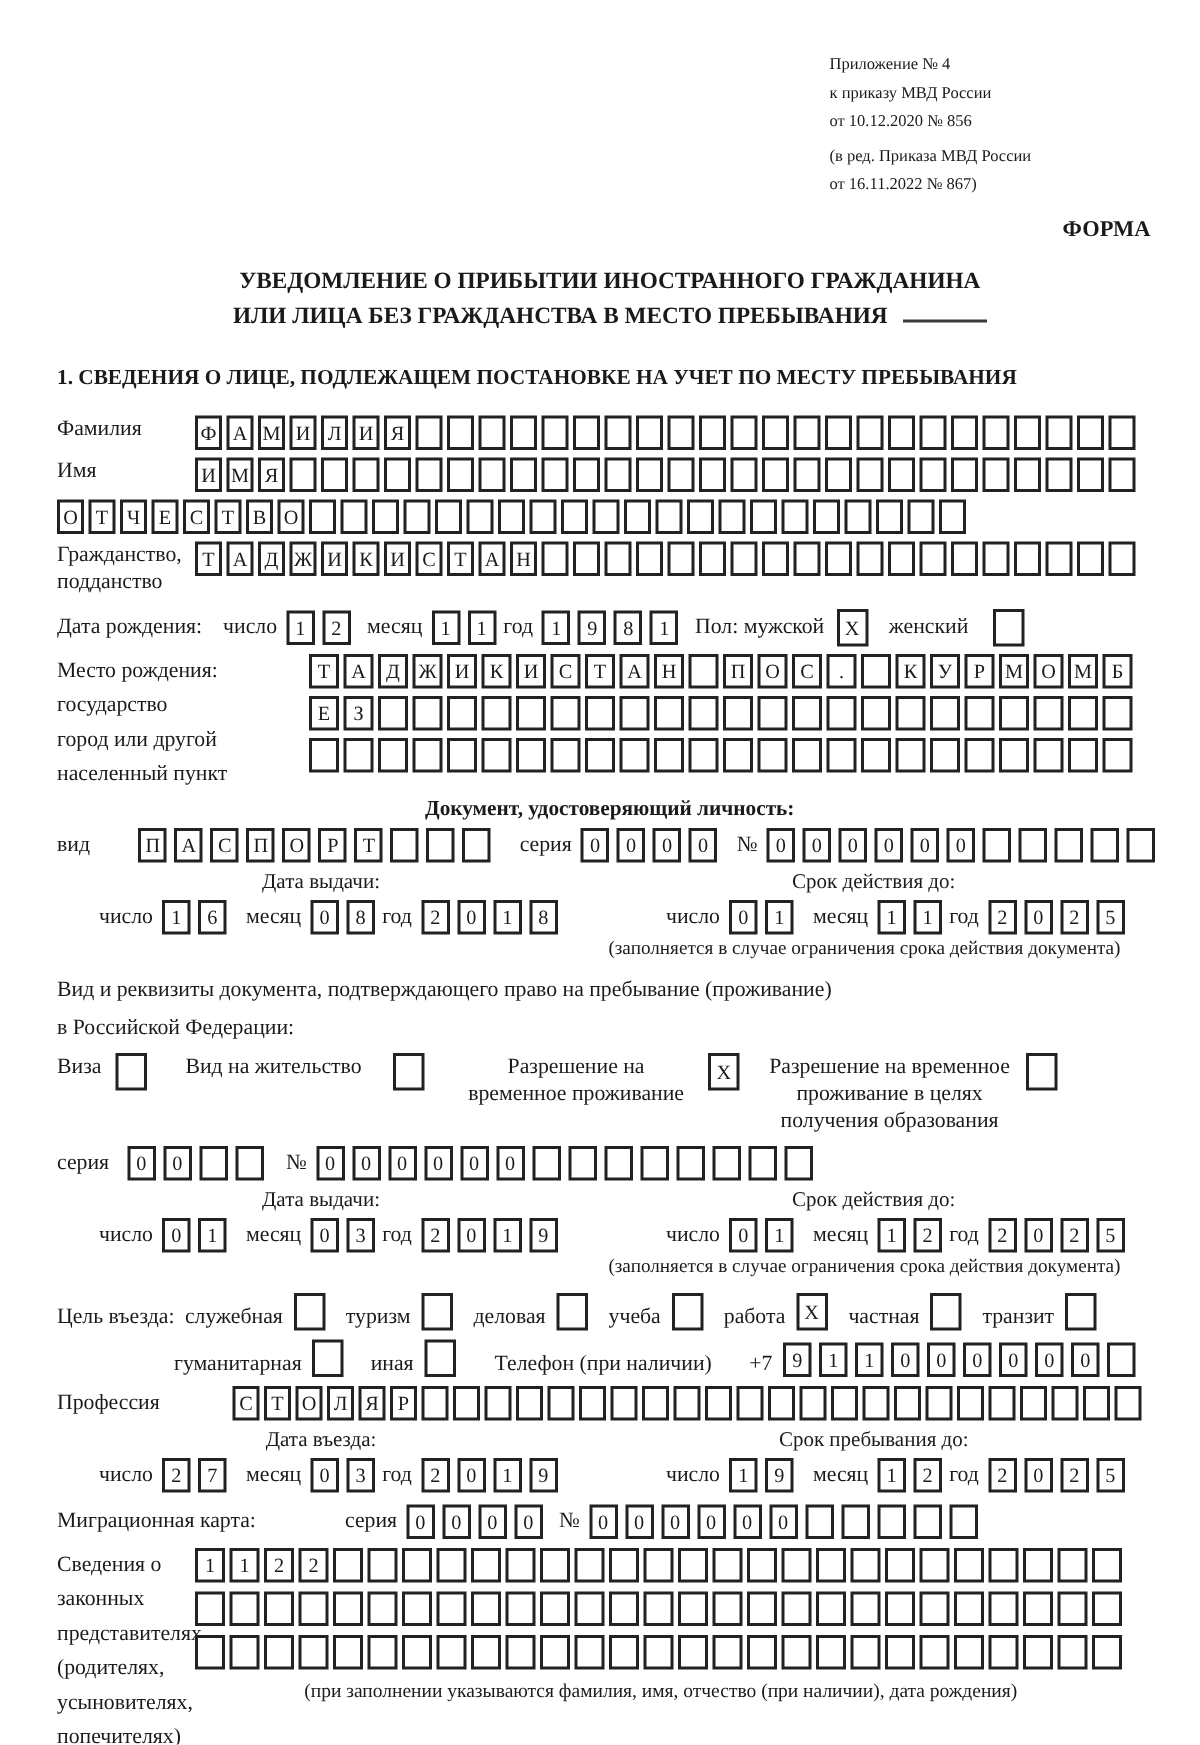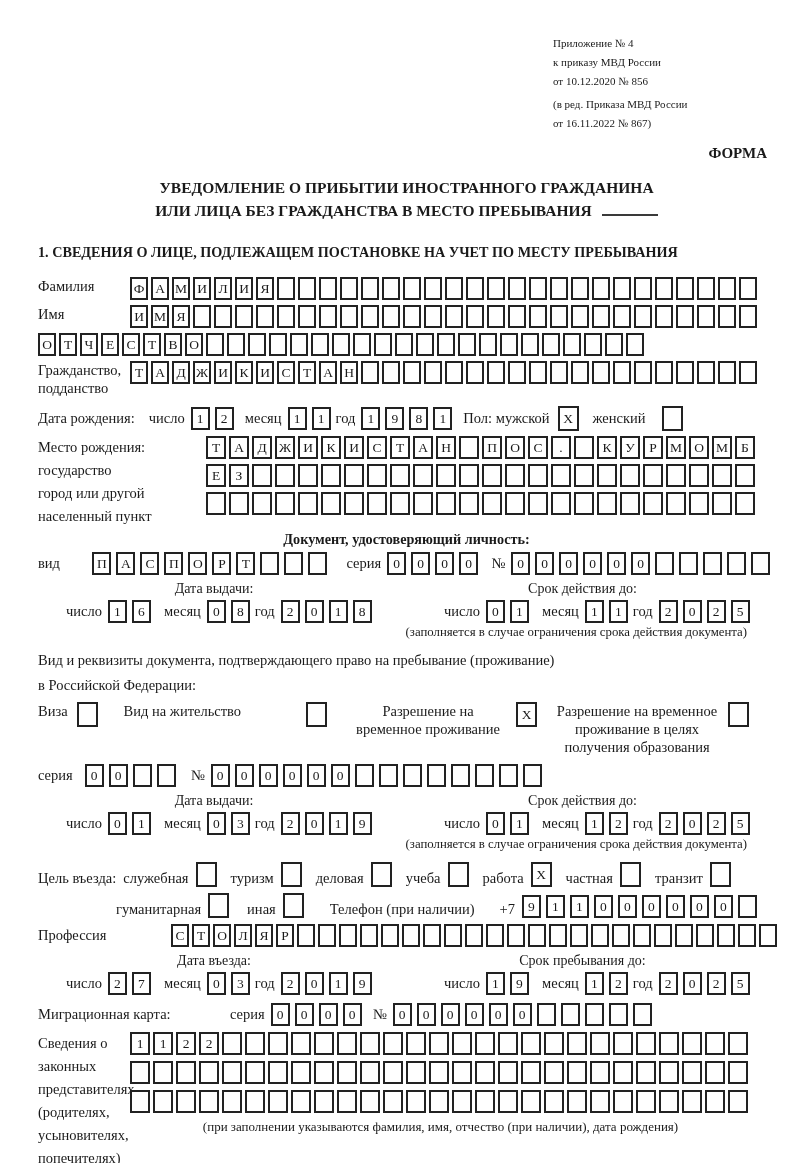--- a/index.html
+++ b/index.html
@@ -173,21 +173,21 @@
 <div class="intro">
   <div>Вид и реквизиты документа, подтверждающего право на пребывание (проживание)</div>
   <div>в Российской Федерации:</div>
 </div>
 
 <div class="opts-row">
   <div class="opt">
     <span class="opt-label">Виза</span>
     <span class="cells cb"><span class="cell"></span></span>
   </div>
-  <div class="opt" style="margin-left:26px;gap:44px;">
+  <div class="opt" style="margin-left:26px;">
     <span class="opt-label">Вид на жительство</span>
     <span class="cells cb" style="margin-left:12px;"><span class="cell"></span></span>
   </div>
   <div class="opt" style="margin-left:22px;">
     <span class="opt-label wrap2">Разрешение на временное проживание</span>
     <span class="cells cb"><span class="cell">X</span></span>
   </div>
   <div class="opt" style="margin-left:18px;">
     <span class="opt-label wrap3">Разрешение на временное проживание в целях получения образования</span>
     <span class="cells cb"><span class="cell"></span></span>
@@ -257,21 +257,21 @@
   <span class="p-gap" style="width:18px;"></span>
   <span class="p-lbl">иная</span>
   <span class="cells cb"><span class="cell"></span></span>
   <span class="p-gap" style="width:26px;"></span>
   <span class="p-lbl">Телефон (при наличии)</span>
   <span class="p-gap" style="width:18px;"></span>
   <span class="p-lbl">+7</span>
   <span class="cells sp"><span class="cell">9</span><span class="cell">1</span><span class="cell">1</span><span class="cell">0</span><span class="cell">0</span><span class="cell">0</span><span class="cell">0</span><span class="cell">0</span><span class="cell">0</span><span class="cell"></span></span>
 </div>
 
-<div class="frow" style="margin-top:4px;margin-bottom:2px;gap:16px;">
+<div class="frow" style="margin-top:4px;margin-bottom:2px;">
   <div class="flabel" style="width:117px;line-height:23px;">Профессия</div>
   <span class="cells"><span class="cell">С</span><span class="cell">Т</span><span class="cell">О</span><span class="cell">Л</span><span class="cell">Я</span><span class="cell">Р</span><span class="cell"></span><span class="cell"></span><span class="cell"></span><span class="cell"></span><span class="cell"></span><span class="cell"></span><span class="cell"></span><span class="cell"></span><span class="cell"></span><span class="cell"></span><span class="cell"></span><span class="cell"></span><span class="cell"></span><span class="cell"></span><span class="cell"></span><span class="cell"></span><span class="cell"></span><span class="cell"></span><span class="cell"></span><span class="cell"></span><span class="cell"></span><span class="cell"></span><span class="cell"></span></span>
 </div>
 
 <div class="datepair">
   <div class="datecol-l">
     <div class="datecol-h">Дата въезда:</div>
     <div class="dategroup">
       <span class="dlbl">число</span>
       <span class="cells sp"><span class="cell">2</span><span class="cell">7</span></span>

